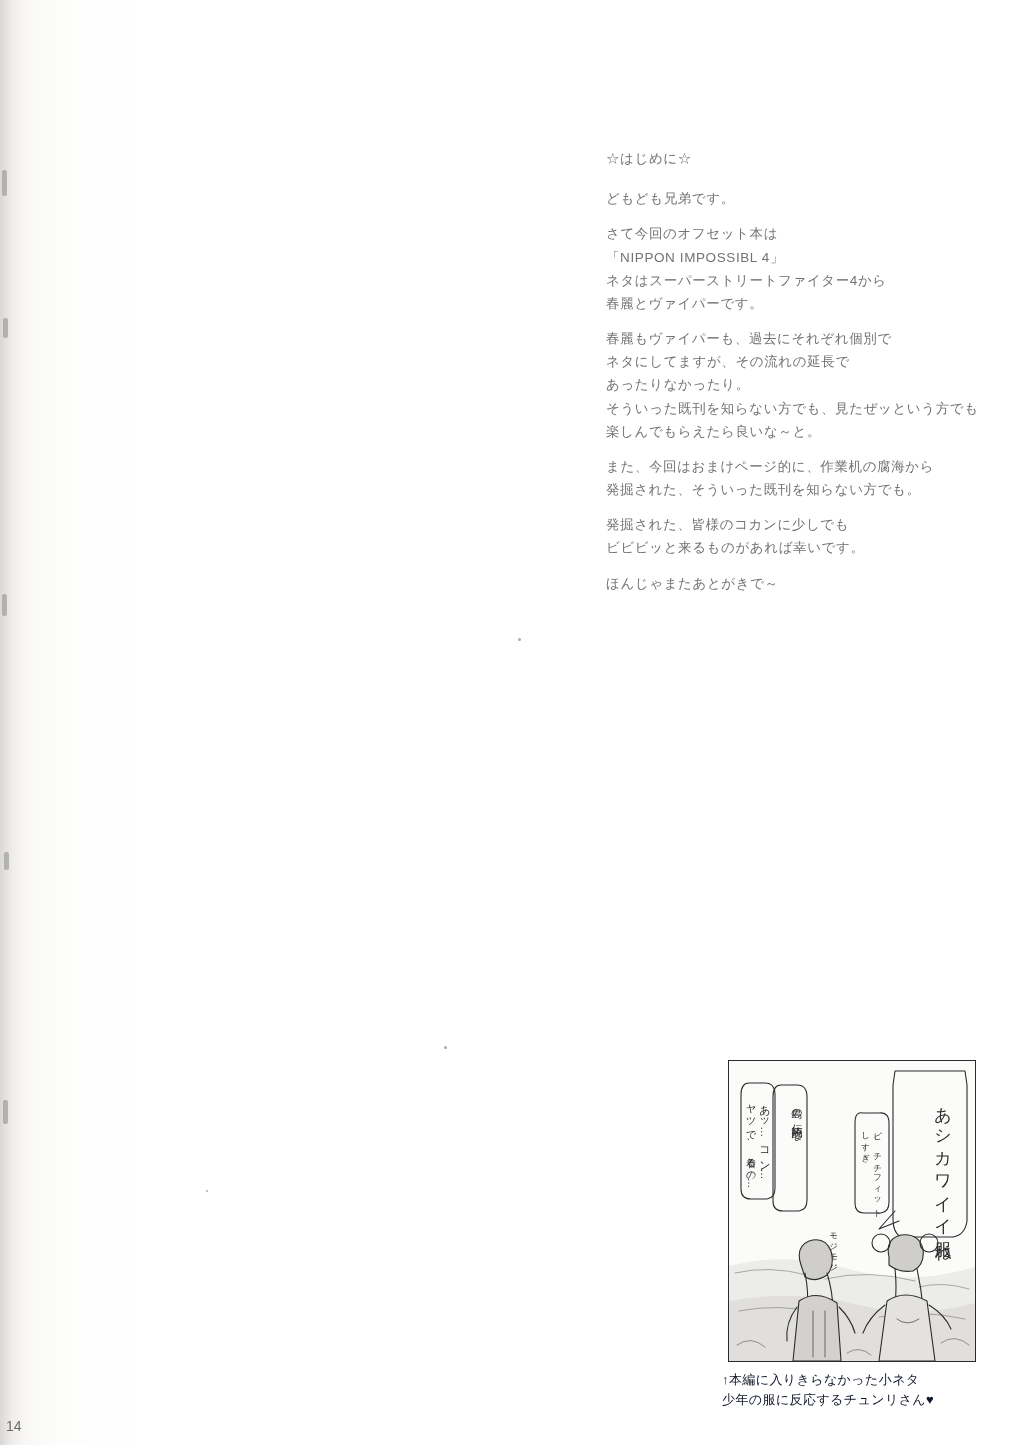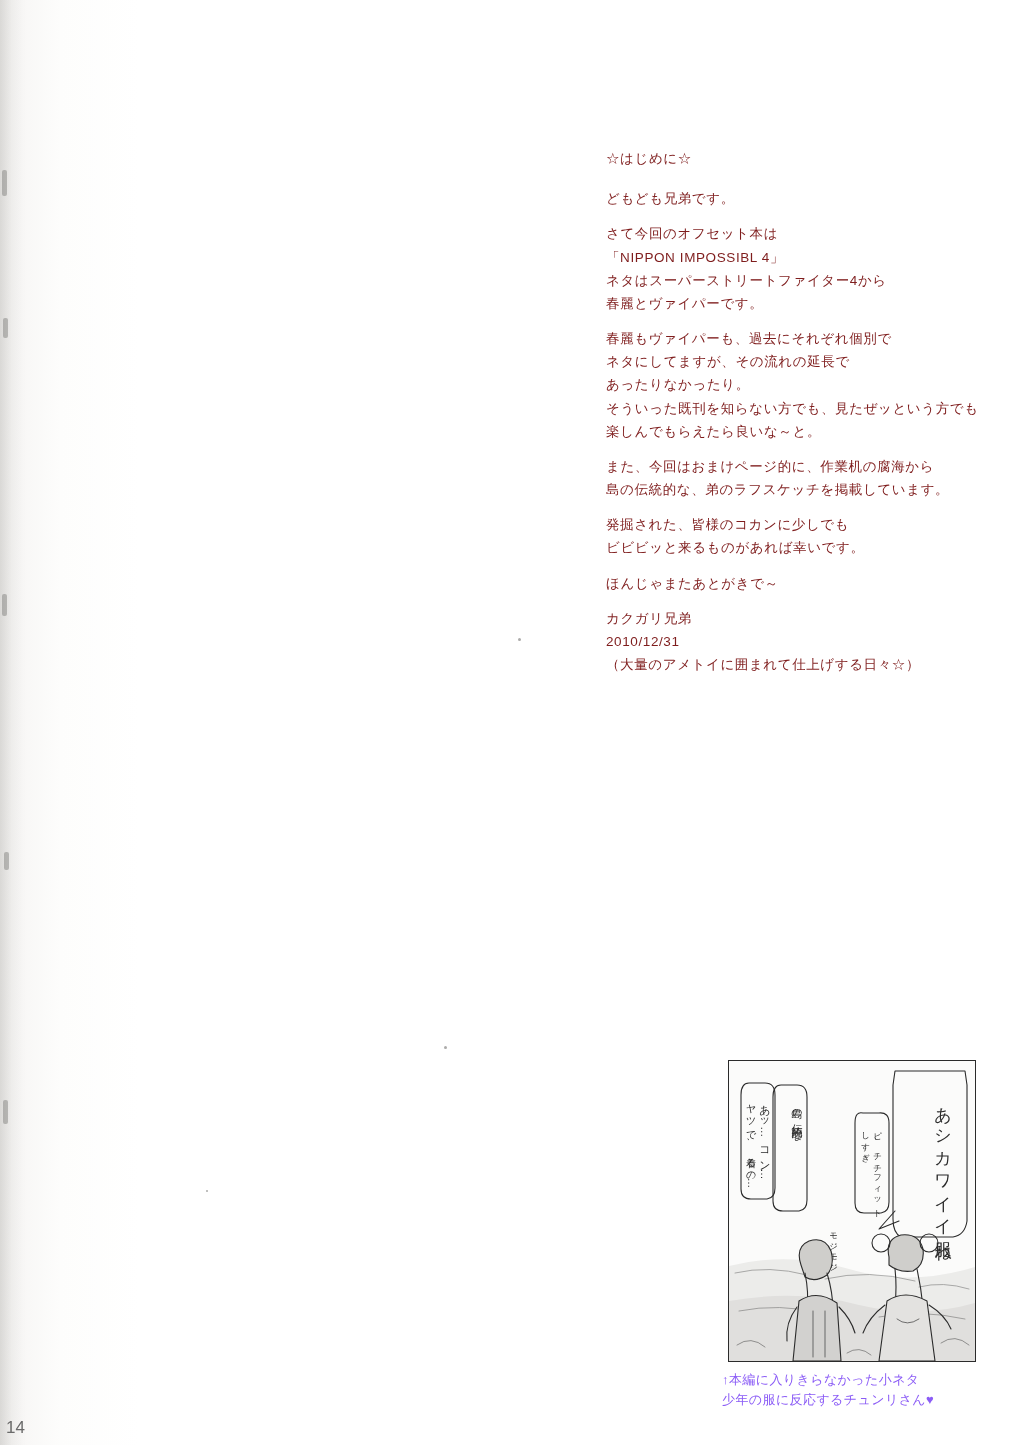--- a/index.html
+++ b/index.html
@@ -45,21 +45,21 @@
   }
 
   
   .afterword {
     position: absolute;
     left: 606px;
     top: 152px;
     width: 400px;
     font-size: 13.5px;
     line-height: 1.05;
-    color: #7f1d1d;
+    color: #737373;
   }
   .afterword p {
     margin: 0 0 21px 0;
     letter-spacing: 0.6px;
   }
   .afterword p .ln {
     display: block;
     margin-bottom: 9px;
     white-space: nowrap;
     margin-top: 8px;
@@ -88,29 +88,29 @@
   }
   .sketch svg { display: block; }
 
   .sketch-caption {
     position: absolute;
     left: 722px;
     top: 1370px;
     width: 300px;
     font-size: 13px;
     line-height: 1.55;
-    color: #8b5cf6;
+    color: #0f172a;
     letter-spacing: 0.4px;
   }
 
   .page-number {
     position: absolute;
     left: 6px;
     top: 1418px;
-    font-size: 17px;
+    font-size: 14px;
     color: #6a6a6a;
   }
 </style>
 </head>
 <body>
 
 <div class="page"></div>
 <div class="scan-edge"></div>
 
 <div class="edge-mark" style="left:2px; top:170px; height:26px;"></div>
@@ -141,37 +141,32 @@
   <p>
     <span class="ln">春麗もヴァイパーも、過去にそれぞれ個別で</span>
     <span class="ln">ネタにしてますが、その流れの延長で</span>
     <span class="ln">あったりなかったり。</span>
     <span class="ln">そういった既刊を知らない方でも、見たぜッという方でも</span>
     <span class="ln">楽しんでもらえたら良いな～と。</span>
   </p>
 
   <p>
     <span class="ln">また、今回はおまけページ的に、作業机の腐海から</span>
-    <span class="ln">島の伝統的な、弟のラフスケッチを掲載しています。</span>
+    <span class="ln">発掘された、そういった既刊を知らない方でも。</span>
   </p>
 
   <p>
     <span class="ln">発掘された、皆様のコカンに少しでも</span>
     <span class="ln">ビビビッと来るものがあれば幸いです。</span>
   </p>
 
   <p>
     <span class="ln">ほんじゃまたあとがきで～</span>
   </p>
 
-  <p class="sig">
-    <span class="ln">カクガリ兄弟</span>
-    <span class="ln">2010/12/31</span>
-    <span class="ln">（大量のアメトイに囲まれて仕上げする日々☆）</span>
-  </p>
 </div>
 
 <div class="sketch">
   <svg width="246" height="300" viewBox="0 0 246 300" xmlns="http://www.w3.org/2000/svg">
     <defs>
       <style>
         .ink { fill:none; stroke:#2b2b2b; stroke-width:1.1; stroke-linecap:round; stroke-linejoin:round; }
         .ink-thin { fill:none; stroke:#3a3a3a; stroke-width:0.7; stroke-linecap:round; }
         .tone { fill:#e3e2e0; }
         .tone2 { fill:#d2d1cf; }

